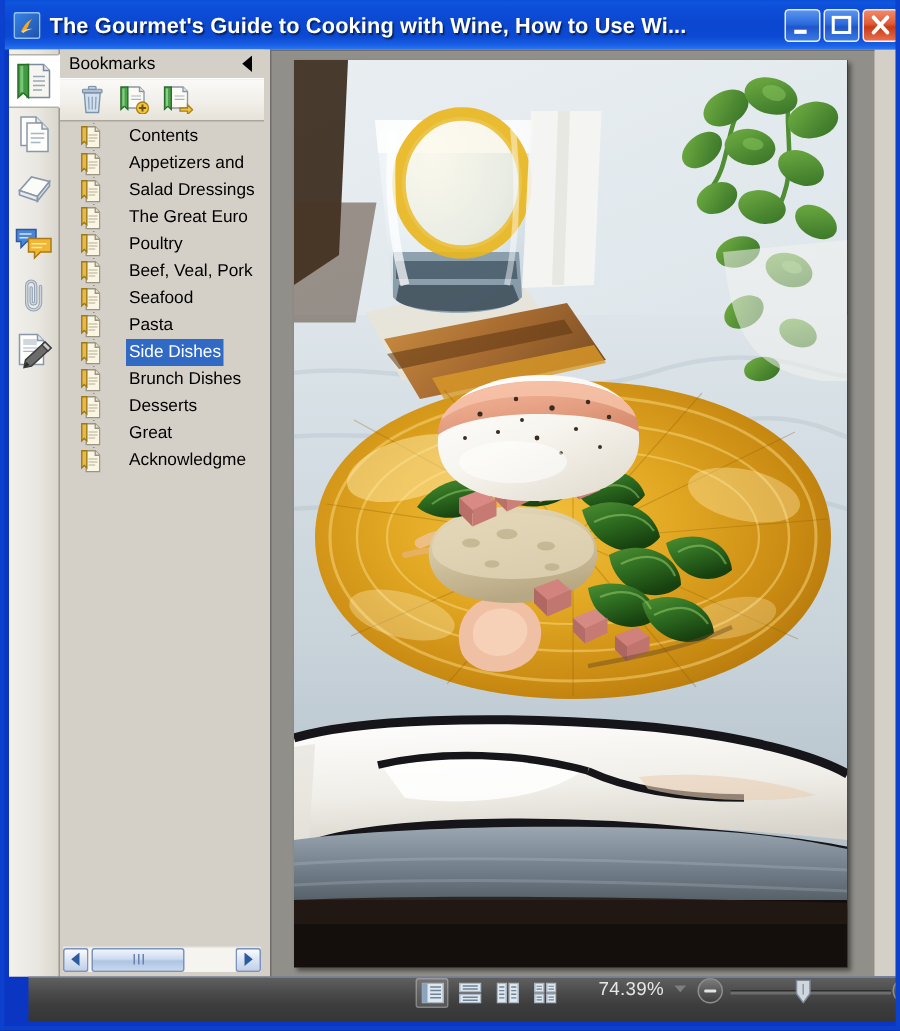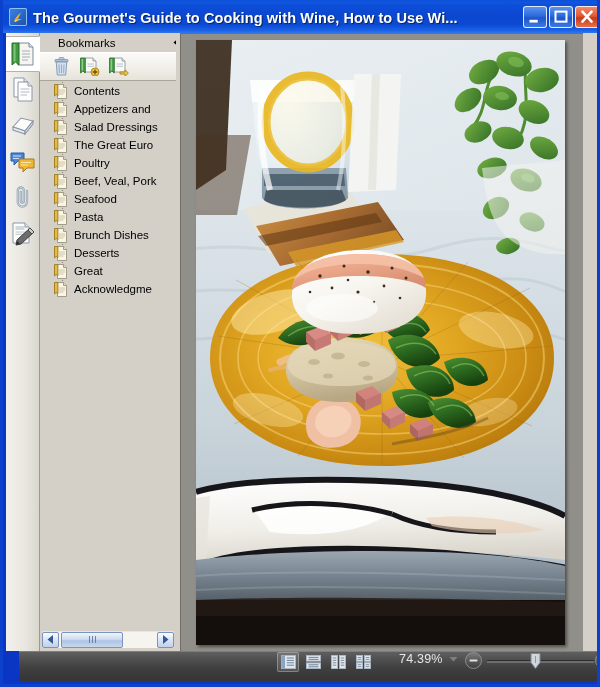--- a/index.html
+++ b/index.html
@@ -130,21 +130,21 @@
   
   #bm-panel {
     position: absolute;
     left: 34px; top: 0;
     width: 136px; height: 618px;
     background: #d4d0c8;
     box-sizing: border-box;
   }
   #bm-header {
     position: absolute;
-    left: 12px; top: 0;
+    left: 0; top: 0;
     width: 136px; height: 19px;
     display: flex;
     align-items: center;
     background: #d4d0c8;
   }
   #bm-header-label {
     font-size: 11.5px;
     color: #000;
     margin-left: 6px;
     flex: 1 1 auto;
@@ -186,20 +186,21 @@
     overflow: hidden;
   }
   .bm-row {
     position: relative;
     height: 18px;
     display: flex;
     align-items: center;
     padding-left: 14px;
     white-space: nowrap;
     cursor: default;
+    gap: 12px;
   }
   .bm-guide {
     position: absolute;
     left: 22px; top: 0;
     width: 1px; height: 18px;
     background-image: linear-gradient(to bottom, #8c8c84 50%, transparent 50%);
     background-size: 1px 2px;
   }
   .bm-icon {
     width: 13px; height: 15px;
@@ -616,20 +617,32 @@
             <div class="bm-guide"></div>
             <span class="bm-icon"><svg width="13" height="15" viewBox="0 0 13 15">
                 <path d="M3.5 0.5 h6 l3 3 v11 h-9 z" fill="#fbf6e4" stroke="#9a9480" stroke-width="0.9"></path>
                 <path d="M9.5 0.5 v3 h3" fill="#e6e0c8" stroke="#9a9480" stroke-width="0.9"></path>
                 <line x1="5" y1="6" x2="11" y2="6" stroke="#b5ae95" stroke-width="0.7"></line>
                 <line x1="5" y1="8" x2="11" y2="8" stroke="#b5ae95" stroke-width="0.7"></line>
                 <line x1="5" y1="10" x2="9.5" y2="10" stroke="#b5ae95" stroke-width="0.7"></line>
                 <path d="M0.5 0.5 h3.4 v11.4 l-1.7 -1.6 l-1.7 1.6 z" fill="#e8b84a" stroke="#9c7a14" stroke-width="0.9"></path>
               </svg></span>
             <span class="bm-label">Pasta</span>
+          </div>
+          <div class="bm-row selected">
+            <div class="bm-guide"></div>
+            <span class="bm-icon"><svg width="13" height="15" viewBox="0 0 13 15">
+                <path d="M3.5 0.5 h6 l3 3 v11 h-9 z" fill="#fbf6e4" stroke="#9a9480" stroke-width="0.9"></path>
+                <path d="M9.5 0.5 v3 h3" fill="#e6e0c8" stroke="#9a9480" stroke-width="0.9"></path>
+                <line x1="5" y1="6" x2="11" y2="6" stroke="#b5ae95" stroke-width="0.7"></line>
+                <line x1="5" y1="8" x2="11" y2="8" stroke="#b5ae95" stroke-width="0.7"></line>
+                <line x1="5" y1="10" x2="9.5" y2="10" stroke="#b5ae95" stroke-width="0.7"></line>
+                <path d="M0.5 0.5 h3.4 v11.4 l-1.7 -1.6 l-1.7 1.6 z" fill="#e8b84a" stroke="#9c7a14" stroke-width="0.9"></path>
+              </svg></span>
+            <span class="bm-label">Side Dishes</span>
           </div>
           <div class="bm-row">
             <div class="bm-guide"></div>
             <span class="bm-icon"><svg width="13" height="15" viewBox="0 0 13 15">
                 <path d="M3.5 0.5 h6 l3 3 v11 h-9 z" fill="#fbf6e4" stroke="#9a9480" stroke-width="0.9"></path>
                 <path d="M9.5 0.5 v3 h3" fill="#e6e0c8" stroke="#9a9480" stroke-width="0.9"></path>
                 <line x1="5" y1="6" x2="11" y2="6" stroke="#b5ae95" stroke-width="0.7"></line>
                 <line x1="5" y1="8" x2="11" y2="8" stroke="#b5ae95" stroke-width="0.7"></line>
                 <line x1="5" y1="10" x2="9.5" y2="10" stroke="#b5ae95" stroke-width="0.7"></line>
                 <path d="M0.5 0.5 h3.4 v11.4 l-1.7 -1.6 l-1.7 1.6 z" fill="#e8b84a" stroke="#9c7a14" stroke-width="0.9"></path>

